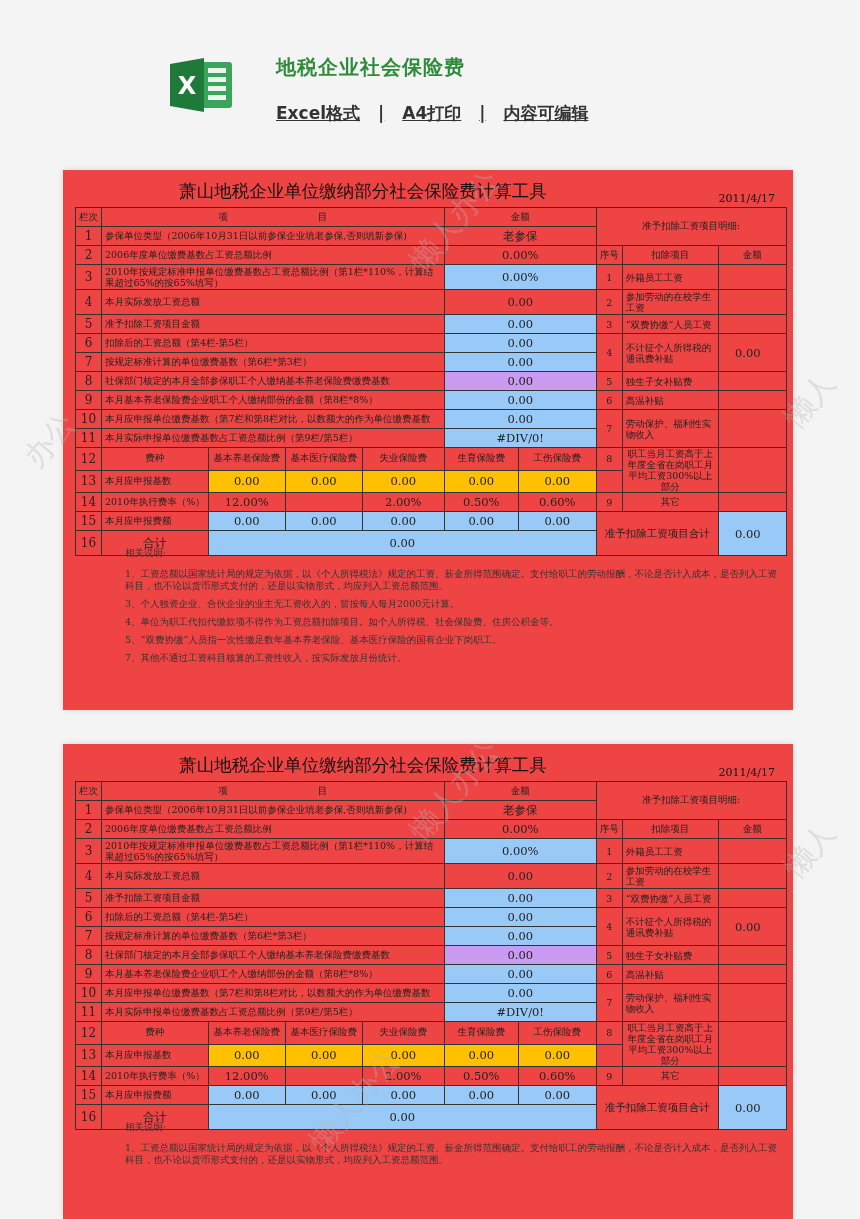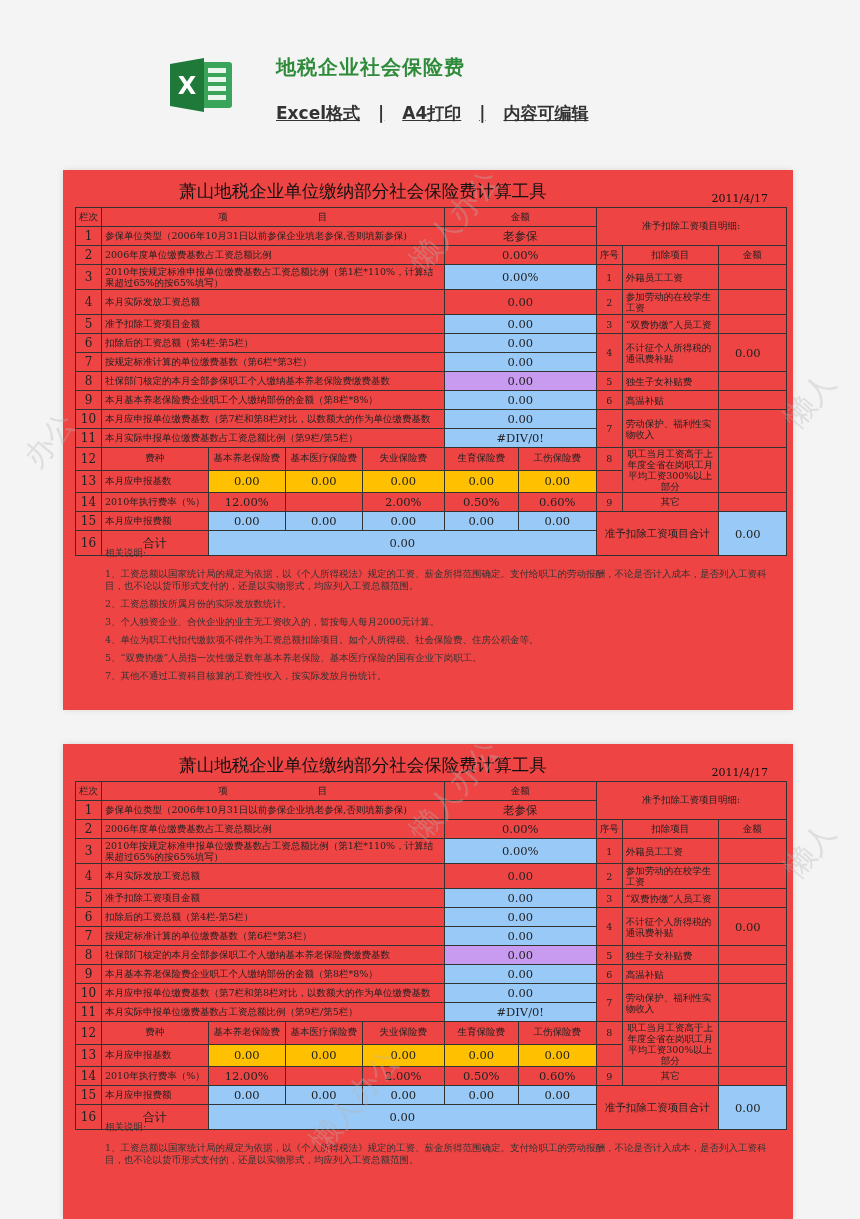--- a/index.html
+++ b/index.html
@@ -8,36 +8,36 @@
   .xl-icon { position: absolute; left: 170px; top: 56px; width: 64px; height: 58px; }
   .title { position: absolute; left: 276px; top: 54px; font-family: "DejaVu Sans", sans-serif; font-weight: bold; font-size: 20px; color: #2e8b3a; letter-spacing: 1px; }
   .subtitle { position: absolute; left: 276px; top: 102px; font-family: "DejaVu Sans", sans-serif; font-weight: bold; font-size: 17px; color: #333; }
   .subtitle span { display: inline-block; text-decoration: underline; }
   .subtitle .sep { margin: 0 18px; }
 
   .sheet { position: absolute; left: 63px; width: 730px; background: #ef4444; box-shadow: 0 0 6px rgba(0,0,0,0.12); overflow: hidden; }
   .sheet1 { top: 170px; height: 540px; }
   .sheet2 { top: 744px; height: 475px; }
   .sheet-title { position: absolute; left: 0; width: 600px; top: 9px; text-align: center; font-size: 17.5px; color: #111; font-weight: normal; }
-  .sheet-date { position: absolute; right: 25px; top: 22px; font-size: 11px; color: #111; }
+  .sheet-date { position: absolute; right: 18px; top: 22px; font-size: 11px; color: #111; }
 
   table.grid { position: absolute; left: 12px; top: 37px; border-collapse: collapse; font-size: 9.5px; color: #222; table-layout: fixed; }
   table.grid td { border: 1px solid #333; height: 19px; padding: 0 3px; overflow: hidden; white-space: nowrap; }
   table.grid td.wrap { white-space: normal; line-height: 11px; }
   .c { text-align: center; }
   .r { text-align: right; padding-right: 12px !important; }
   .num { font-size: 11.5px; text-align: center; }
   .blue { background: #99c9f7; }
   .purple { background: #c89af0; }
   .orange { background: #ffc000; }
   .tall { height: 25px !important; }
   .big { font-size: 12px; }
 
   .notes { position: absolute; left: 42px; font-size: 9.5px; color: #333; line-height: 12px; width: 680px; }
-  .notes p { margin-bottom: 6px; }
+  .notes p { margin-bottom: 6px; margin-left: 20px; }
   .notes .head { margin-bottom: 9px; }
 
   .wm { position: absolute; color: rgba(180,180,180,0.35); font-size: 30px; transform: rotate(-50deg); pointer-events: none; font-family: "DejaVu Sans", sans-serif; }
 </style>
 </head>
 <body>
 
 <div class="header">
   <svg class="xl-icon" viewBox="0 0 64 58">
     <rect x="22" y="6" width="40" height="46" rx="3" fill="#3aa55a"></rect>
@@ -206,21 +206,20 @@
     <tr>
           <td class="c big">16</td>
           <td class="c big tall">合计</td>
           <td colspan="5" class="num blue">0.00</td>
         </tr>
   </tbody>
     </table>
   <div class="notes" style="top: 377px;">
     <p class="head">相关说明:</p>
   <p>1、工资总额以国家统计局的规定为依据，以《个人所得税法》规定的工资、薪金所得范围确定。支付给职工的劳动报酬，不论是否计入成本，是否列入工资科目，也不论以货币形式支付的，还是以实物形式，均应列入工资总额范围。</p>
-      <p>2、工资总额按所属月份的实际发放数统计。</p>
       <p>3、个人独资企业、合伙企业的业主无工资收入的，暂按每人每月2000元计算。</p>
       <p>4、单位为职工代扣代缴款项不得作为工资总额扣除项目。如个人所得税、社会保险费、住房公积金等。</p>
       <p>5、“双费协缴”人员指一次性缴足数年基本养老保险、基本医疗保险的国有企业下岗职工。</p>
       <p>7、其他不通过工资科目核算的工资性收入，按实际发放月份统计。</p>
     </div>
 </div>
 <div class="sheet sheet2">
   <div class="sheet-title">萧山地税企业单位缴纳部分社会保险费计算工具</div>
   <div class="sheet-date">2011/4/17</div>
   <table class="grid">

